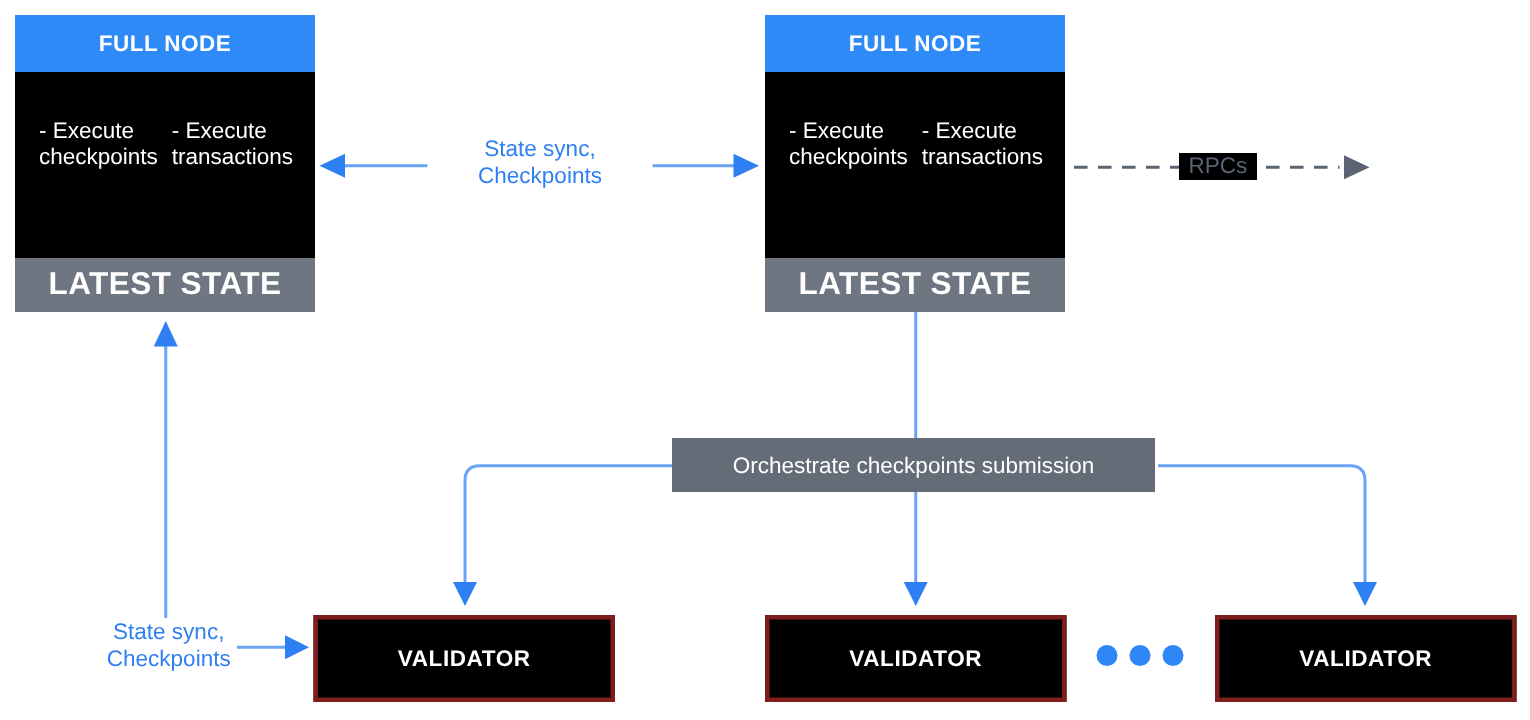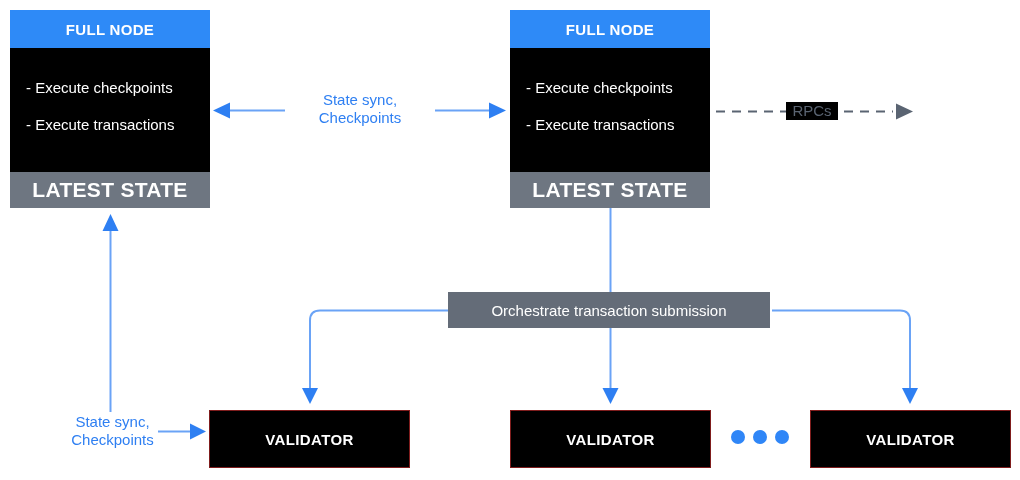--- a/index.html
+++ b/index.html
@@ -40,23 +40,23 @@
     display: flex;
     align-items: center;
     justify-content: center;
   }
   .fn-body {
     height: 124px;
     background: #000000;
     color: #ffffff;
     font-size: 15px;
     display: flex;
-    flex-direction: column;
     padding: 31px 6px 0 16px;
     row-gap: 20px;
+    justify-content: center;
   }
   .fn-footer {
     height: 36px;
     background: #6E7681;
     color: #ffffff;
     font-size: 21px;
     font-weight: 700;
     letter-spacing: 0.3px;
     display: flex;
     align-items: center;
@@ -79,21 +79,21 @@
     z-index: 2;
   }
 
   
   .validator {
     position: absolute;
     top: 410px;
     width: 201px;
     height: 58px;
     background: #000000;
-    border: 1px solid #7f1d1d;
+    border: 3px solid #7f1d1d;
     color: #ffffff;
     font-size: 15px;
     font-weight: 700;
     letter-spacing: 0.4px;
     display: flex;
     align-items: center;
     justify-content: center;
     z-index: 2;
   }
   .validator.v1 { left: 209px; }
@@ -190,21 +190,21 @@
 
   <div class="full-node right">
     <div class="fn-header">FULL NODE</div>
     <div class="fn-body">
       <div>- Execute checkpoints</div>
       <div>- Execute transactions</div>
     </div>
     <div class="fn-footer">LATEST STATE</div>
   </div>
 
-  <div class="orchestrate">Orchestrate transaction submission</div>
+  <div class="orchestrate">Orchestrate checkpoints submission</div>
 
   <div class="validator v1">VALIDATOR</div>
   <div class="validator v2">VALIDATOR</div>
   <div class="validator v3">VALIDATOR</div>
 
   <div class="float-label label-sync-top">
     <div>State sync,</div>
     <div>Checkpoints</div>
   </div>
 

